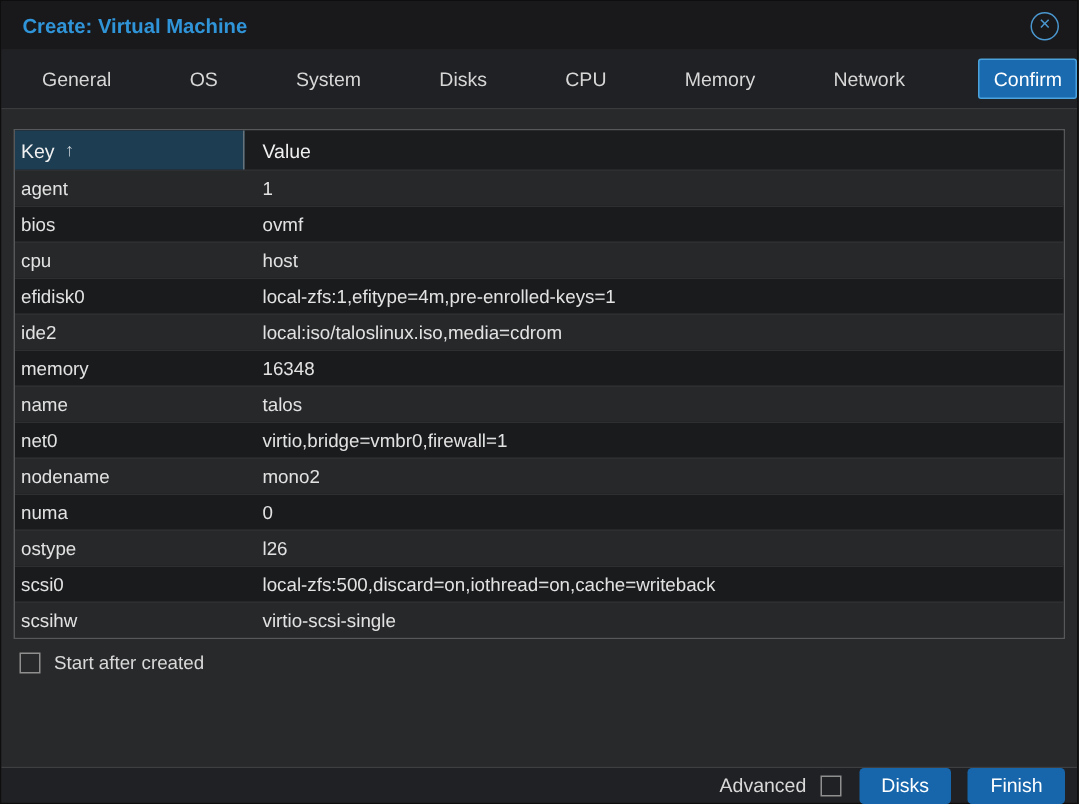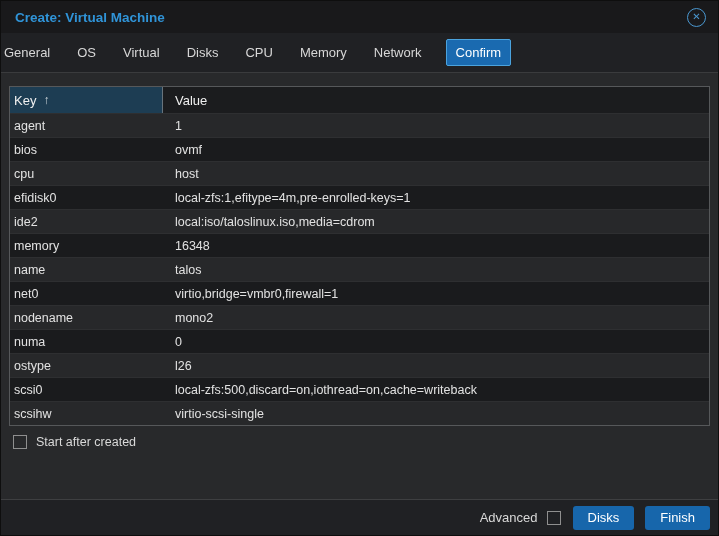--- a/index.html
+++ b/index.html
@@ -32,20 +32,22 @@
     border: 1px solid #4a97cf; color: #4a97cf;
     display: flex; align-items: center; justify-content: center;
     font-size: 10px; line-height: 1; cursor: pointer;
   }
   
   .tabbar {
     height: 40px; flex: none;
     background: #202124;
     border-bottom: 1px solid #3a3b3d;
     display: flex; align-items: center;
+    padding-left: 24px;
+    justify-content: space-between;
   }
   .tab {
     color: #d7d7d7; font-size: 13px;
     padding: 5px 2px; margin-right: 21px;
     border: 1px solid transparent; border-radius: 2px;
     cursor: pointer; white-space: nowrap;
   }
   .tab.active {
     background: var(--active-tab-bg, #1a6ab0);
     border-color: var(--active-tab-border, #4ba3de);
@@ -86,21 +88,21 @@
     margin: 9px 0 0 4px;
     color: #d9d9d9; font-size: 12.5px; cursor: pointer;
   }
   .checkbox {
     width: 14px; height: 14px; flex: none;
     border: 1px solid #8f8f8f; background: transparent;
     display: inline-block; cursor: pointer;
   }
   
   .footer {
-    height: 36px; flex: none;
+    height: 24px; flex: none;
     background: #202124;
     border-top: 1px solid #3e3f41;
     display: flex; align-items: center; justify-content: flex-end;
     padding: 0 8px; gap: 9px;
   }
   .adv-label { color: #d9d9d9; font-size: 13px; }
   .footer .checkbox { margin-right: 3px; }
   .btn {
     background: var(--accent, #1766ab);
     color: #ffffff; border: none; border-radius: 3px;
@@ -118,21 +120,21 @@
   <div class="titlebar">
     <span class="title">Create: Virtual Machine</span>
     <span class="close">
       <span>✕</span>
     </span>
   </div>
 
   <div class="tabbar">
     <a class="tab">General</a>
       <a class="tab">OS</a>
-      <a class="tab">Virtual</a>
+      <a class="tab">System</a>
       <a class="tab">Disks</a>
       <a class="tab">CPU</a>
       <a class="tab">Memory</a>
       <a class="tab">Network</a>
       <a class="tab active">Confirm</a>
   </div>
 
   <div class="content">
     <div class="grid">
       <div class="grid-header">

